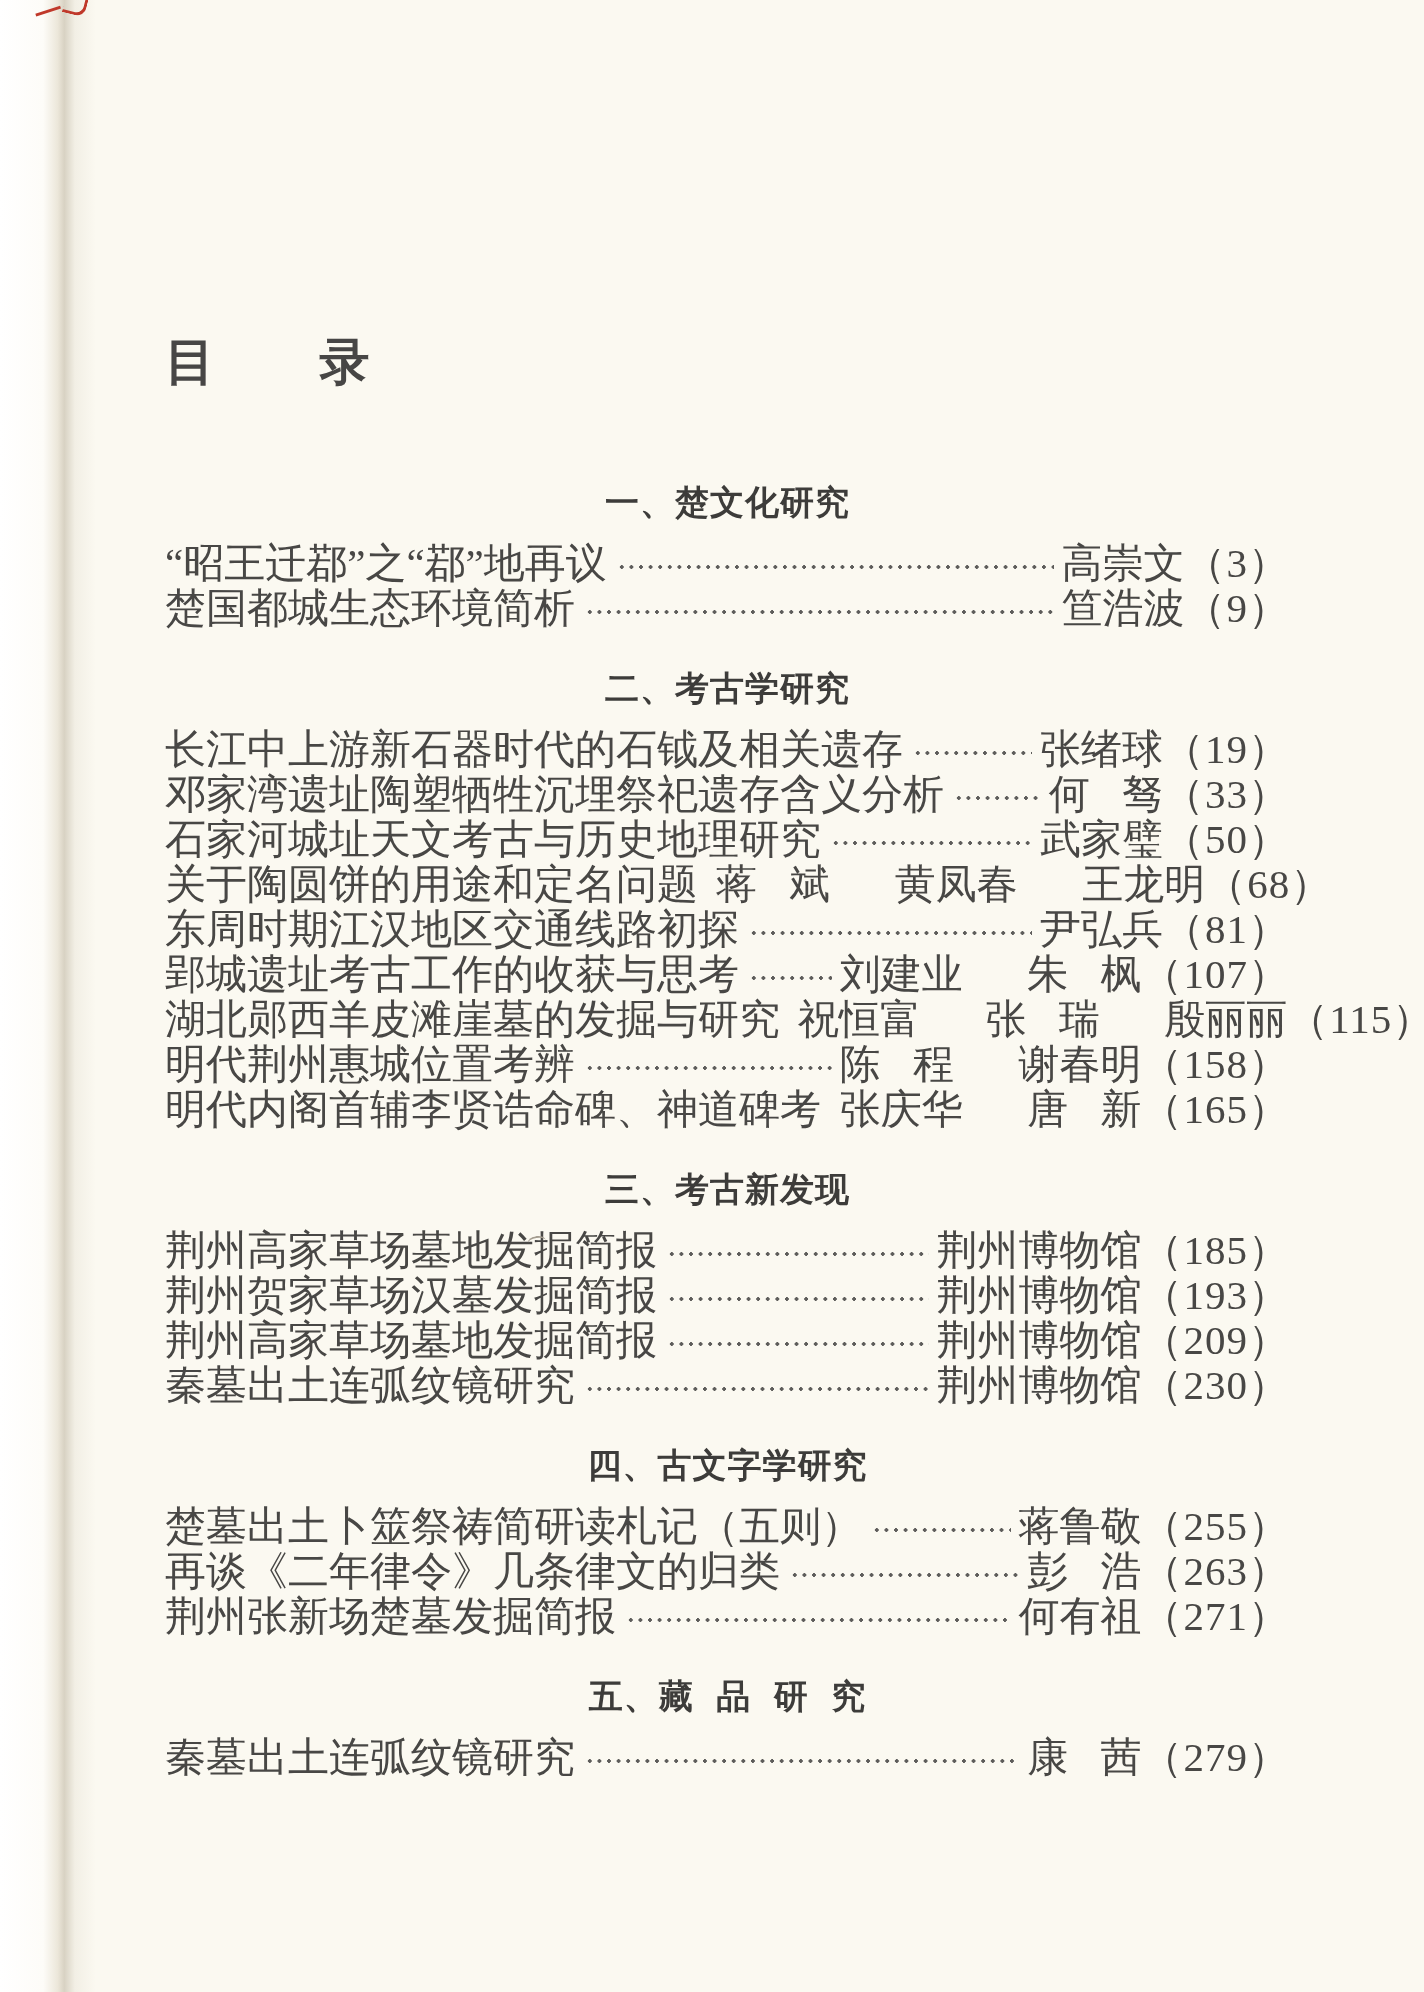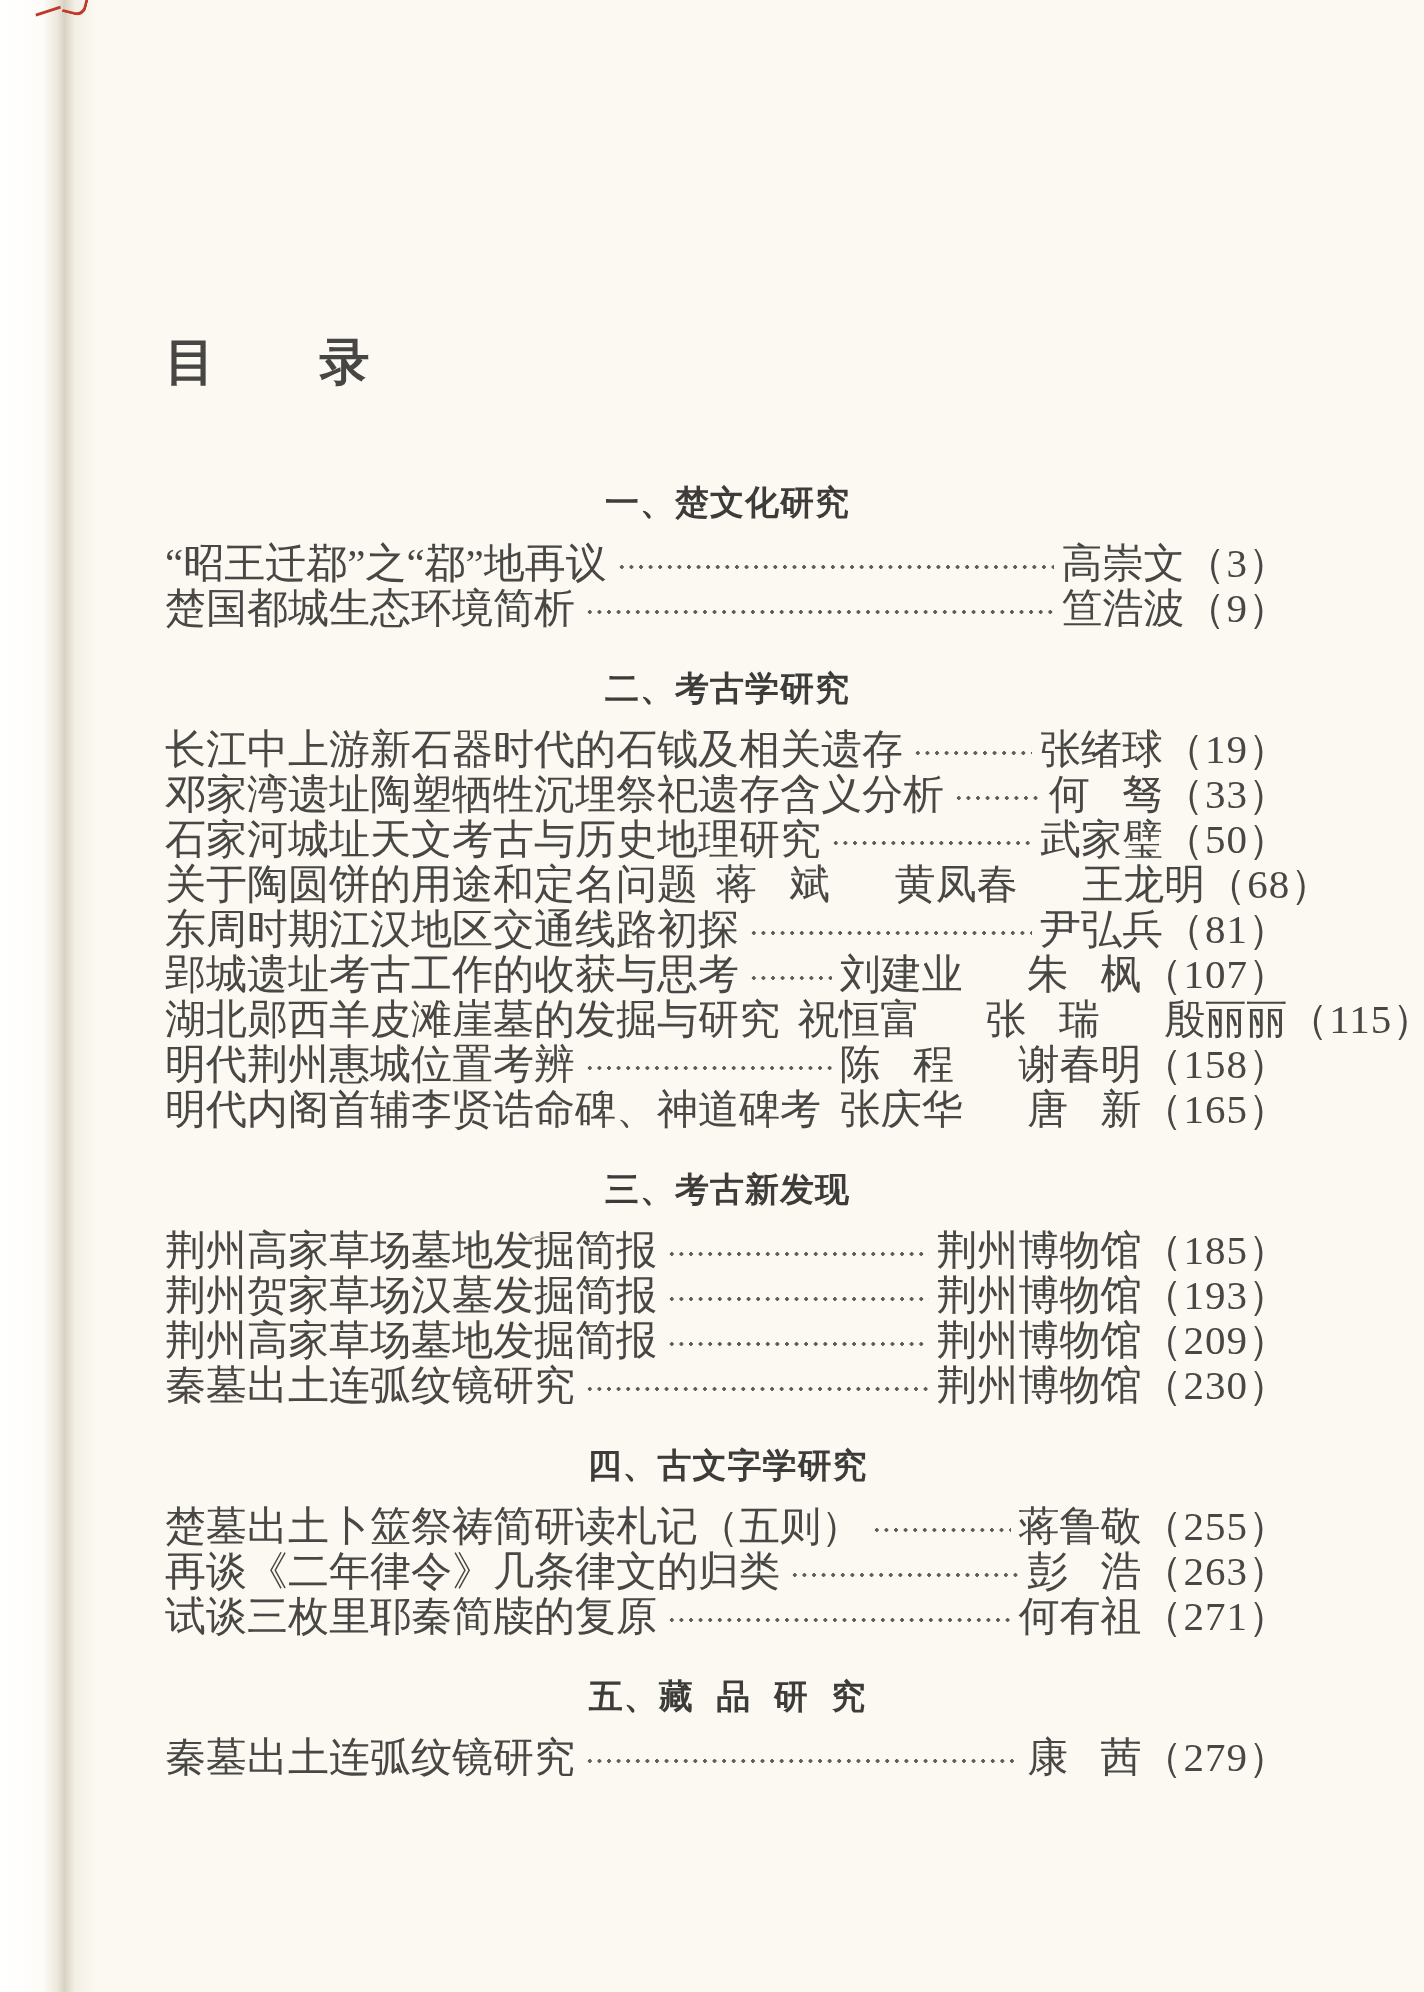--- a/index.html
+++ b/index.html
@@ -190,21 +190,21 @@
             <span class="eauthors">蒋鲁敬</span>
             <span class="epage">（255）</span>
           </div>
           <div class="entry">
             <span class="etitle">再谈《二年律令》几条律文的归类</span>
             <span class="leader"></span>
             <span class="eauthors">彭 浩</span>
             <span class="epage">（263）</span>
           </div>
           <div class="entry">
-            <span class="etitle">试谈三枚里耶秦简牍的复原</span>
+            <span class="etitle">荆州张新场楚墓发掘简报</span>
             <span class="leader"></span>
             <span class="eauthors">何有祖</span>
             <span class="epage">（271）</span>
           </div>
         </div>
       </div>
       <div class="section">
         <h2 class="sec-h">五、藏 品 研 究</h2>
         <div class="entries">
           <div class="entry">

